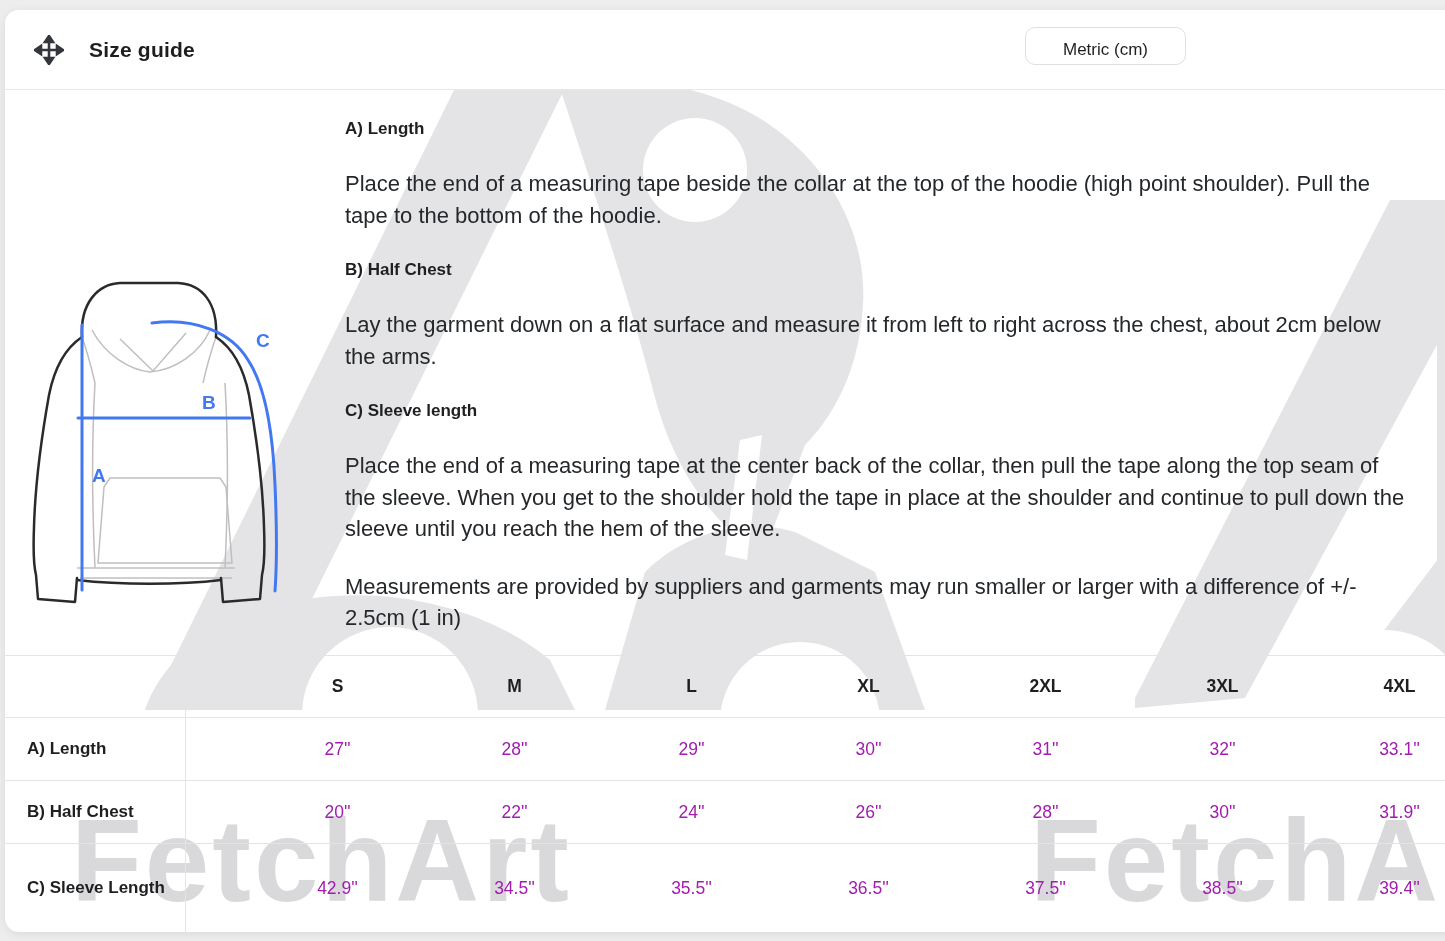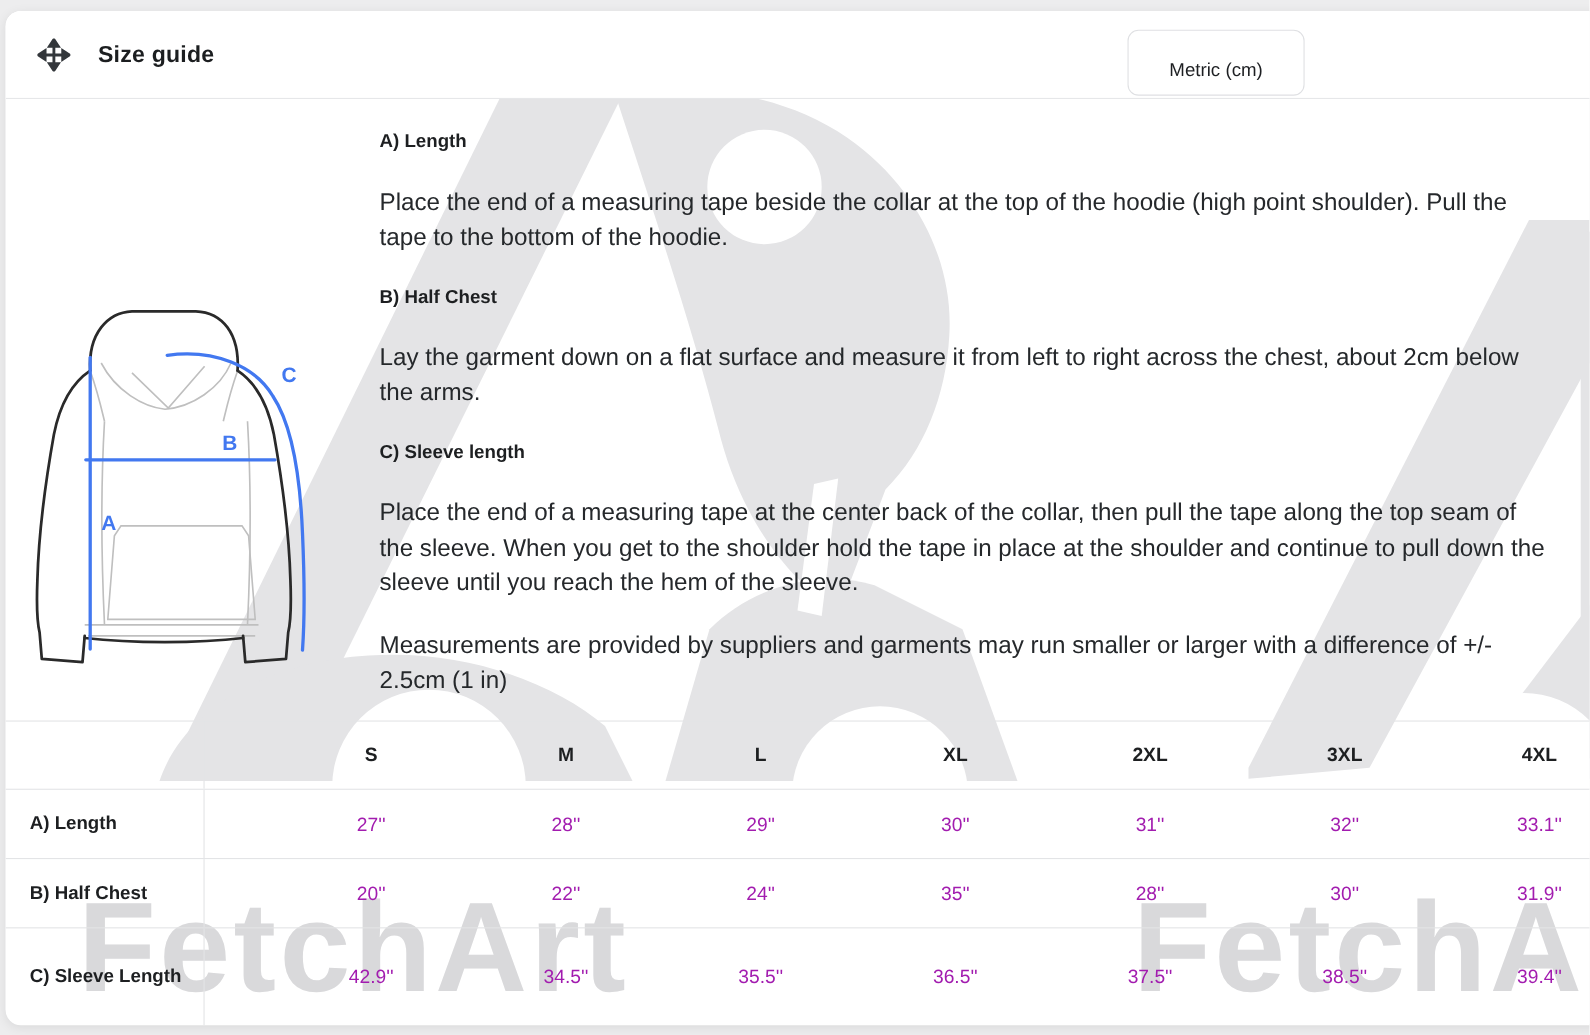--- a/index.html
+++ b/index.html
@@ -24,23 +24,23 @@
   .wm-text.right{left:1025px;}
   
   .modal-header{
     position:relative;z-index:2;height:80px;background:#fff;
     border-bottom:1px solid #e6e7e9;
     display:flex;align-items:center;padding:0 0 0 29px;box-sizing:border-box;
   }
   .drag{width:30px;height:30px;margin-right:23px;cursor:move;display:block;}
   .title{font-size:21px;font-weight:700;color:#1c1e20;margin:2px;letter-spacing:.2px;}
   .unit-toggle{
-    position:absolute;left:1020px;top:17px;height:60px;box-sizing:border-box;
+    position:absolute;left:1020px;top:17px;height:38px;box-sizing:border-box;
     background:#fff;border:1px solid #dfe0e3;border-radius:10px;
-    display:flex;align-items:flex-end;padding:2px;
+    display:flex;align-items:flex-start;padding:2px;
   }
   .seg{
     font-family:inherit;font-size:17px;color:#1d1f22;background:transparent;
     border:1.5px solid transparent;border-radius:8px;height:40px;
     padding:0 34px;cursor:pointer;white-space:nowrap;
   }
   .seg.selected{border-color:#4a6fe0;background:#edf1fc;padding:0 22px;}
   
   .modal-body{position:relative;z-index:1;height:565px;}
   .figure{position:absolute;left:15px;top:185px;width:290px;height:330px;}
@@ -186,21 +186,21 @@
         <div class="vcell">31''</div>
         <div class="vcell">32''</div>
         <div class="vcell">33.1''</div>
       </div>
       <div class="trow r2">
         <div class="lcell">B) Half Chest</div>
         <div class="gap"></div>
         <div class="vcell">20''</div>
         <div class="vcell">22''</div>
         <div class="vcell">24''</div>
-        <div class="vcell">35''</div>
+        <div class="vcell">26''</div>
         <div class="vcell">28''</div>
         <div class="vcell">30''</div>
         <div class="vcell">31.9''</div>
       </div>
       <div class="trow r3">
         <div class="lcell">C) Sleeve Length</div>
         <div class="gap"></div>
         <div class="vcell">42.9''</div>
         <div class="vcell">34.5''</div>
         <div class="vcell">35.5''</div>

